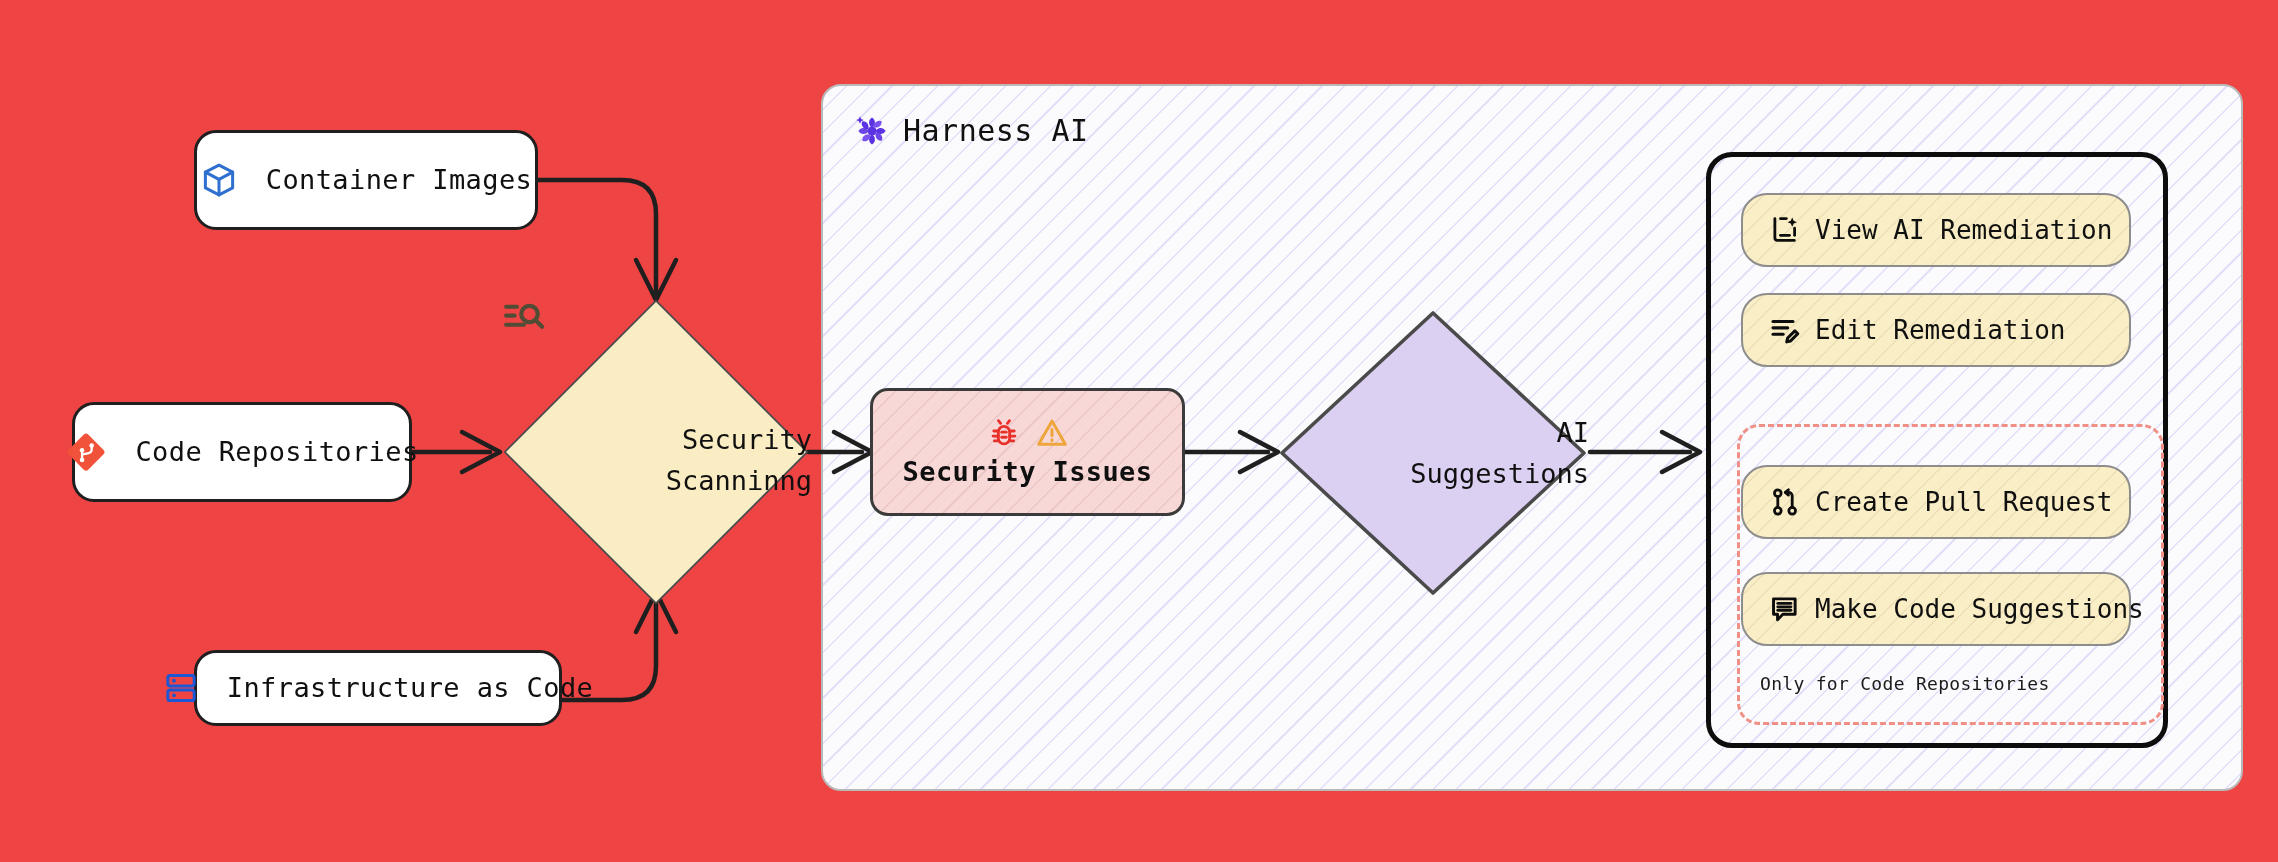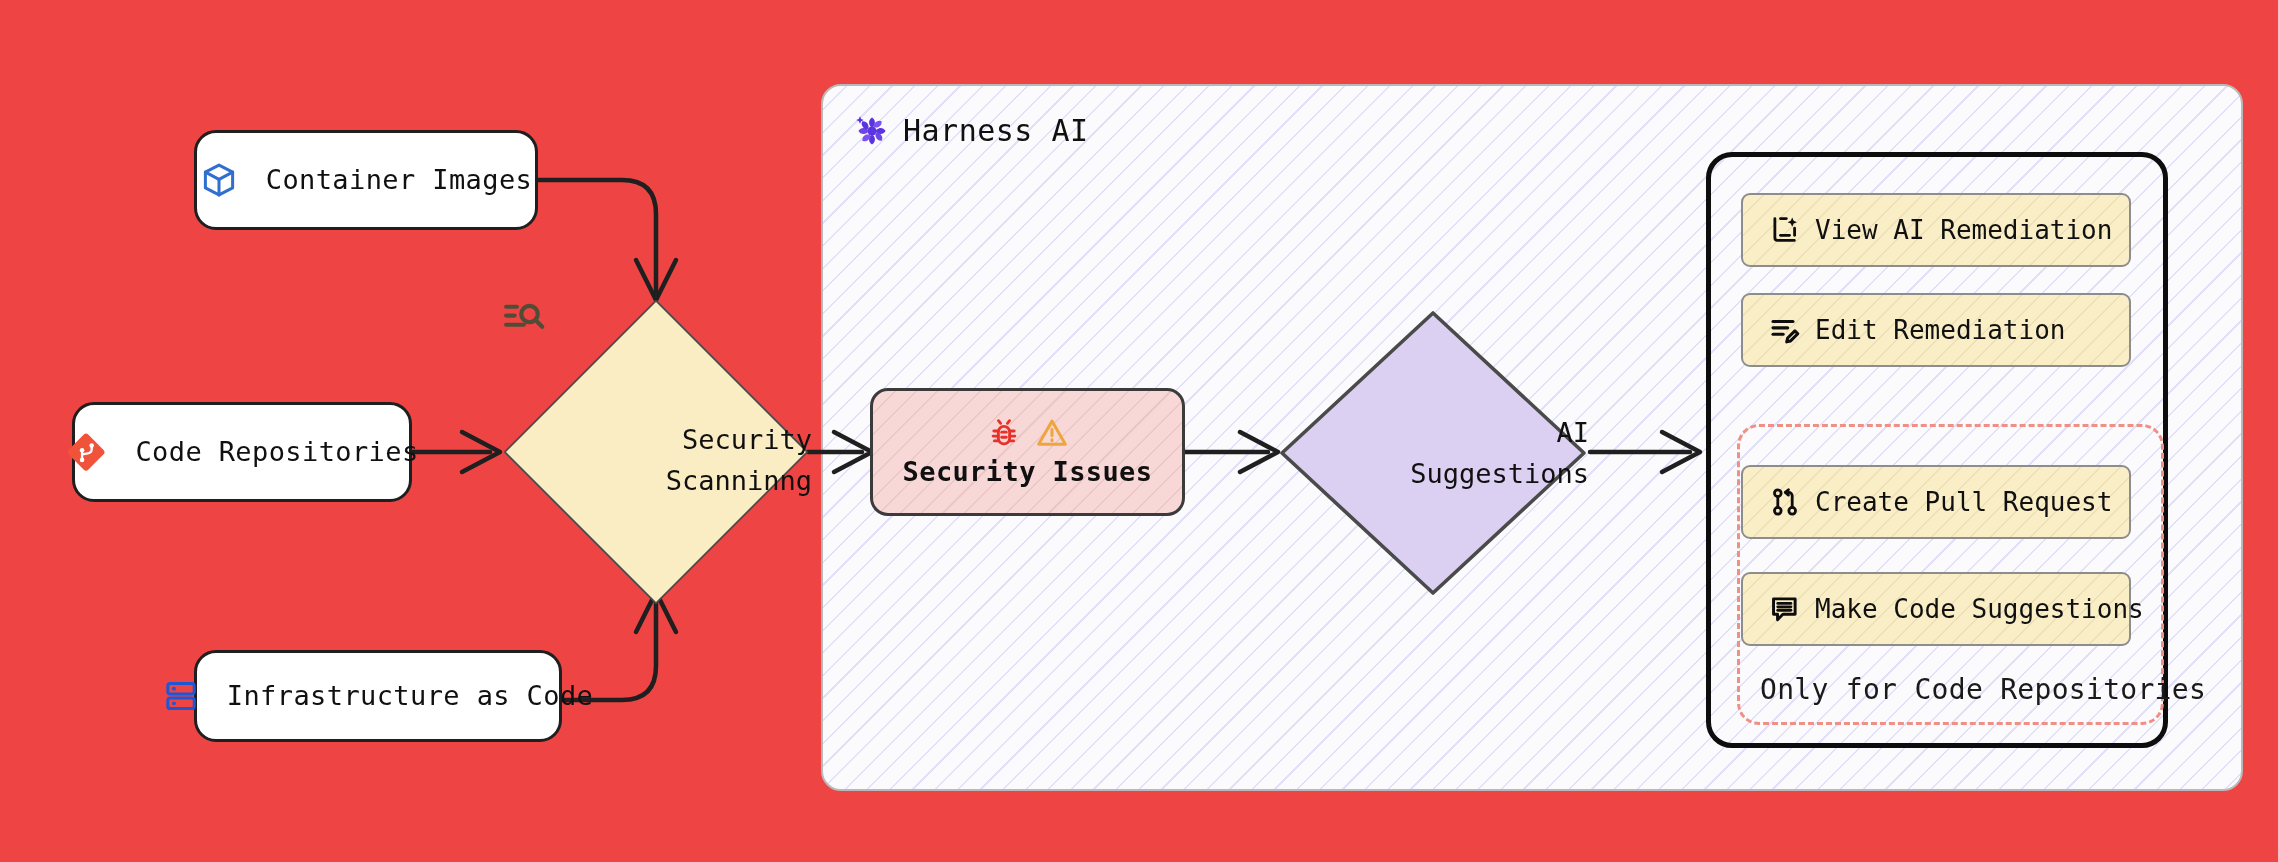--- a/index.html
+++ b/index.html
@@ -95,28 +95,28 @@
     display: flex; align-items: center; gap: 14px;
     padding-left: 26px;
     background-color: #faeec6;
     background-image: repeating-linear-gradient(
       135deg,
       rgba(205,190,150,0.30) 0px,
       rgba(205,190,150,0.30) 1.4px,
       rgba(255,255,255,0) 1.4px,
       rgba(255,255,255,0) 14px);
     border: 2px solid #8d8d8d;
-    border-radius: 9px;
+    border-radius: 26px;
     font-size: 26px; color: #101010; white-space: nowrap;
     z-index: 7;
   }
   #caption-only-code {
     position: absolute;
     left: 1760px; top: 673px;
-    font-size: 28px; color: #1a1a1a;
+    font-size: 18px; color: #1a1a1a;
     letter-spacing: 0.3px; white-space: nowrap;
     z-index: 7;
   }
 
   
   #edges { position: absolute; inset: 0; z-index: 3; overflow: visible; }
 </style>
 </head>
 <body>
 
@@ -187,21 +187,21 @@
           <circle cx="19.5" cy="22" r="2.6" fill="#ffffff" stroke="none"></circle>
           <circle cx="19.5" cy="33" r="2.6" fill="#ffffff" stroke="none"></circle>
           <path d="M19.5 22 L19.5 33" stroke="#ffffff" fill="none"></path>
           <path d="M30.5 16.5 L30.5 21 Q30.5 24.5 26 25.5 L21.5 26.5" stroke="#ffffff" fill="none"></path>
         </g>
       </svg>
     </span>
     <span class="lbl">Code Repositories</span>
   </div>
 
-  <div class="node" id="n-iac" style="left:194px; top:650px; width:368px; height:92px;">
+  <div class="node" id="n-iac" style="left:194px; top:650px; width:368px; height:76px;">
     <span class="ico">
       <svg width="36" height="36" viewBox="0 0 24 24" fill="none" stroke="#1c57d6" stroke-width="2" stroke-linejoin="round">
         <rect x="3.2" y="3.6" width="17.6" height="7" rx="1.6"></rect>
         <rect x="3.2" y="13.4" width="17.6" height="7" rx="1.6"></rect>
         <circle cx="7.3" cy="7.1" r="1.25" fill="#1c57d6" stroke="none"></circle>
         <circle cx="7.3" cy="16.9" r="1.25" fill="#1c57d6" stroke="none"></circle>
       </svg>
     </span>
     <span class="lbl">Infrastructure as Code</span>
   </div>

